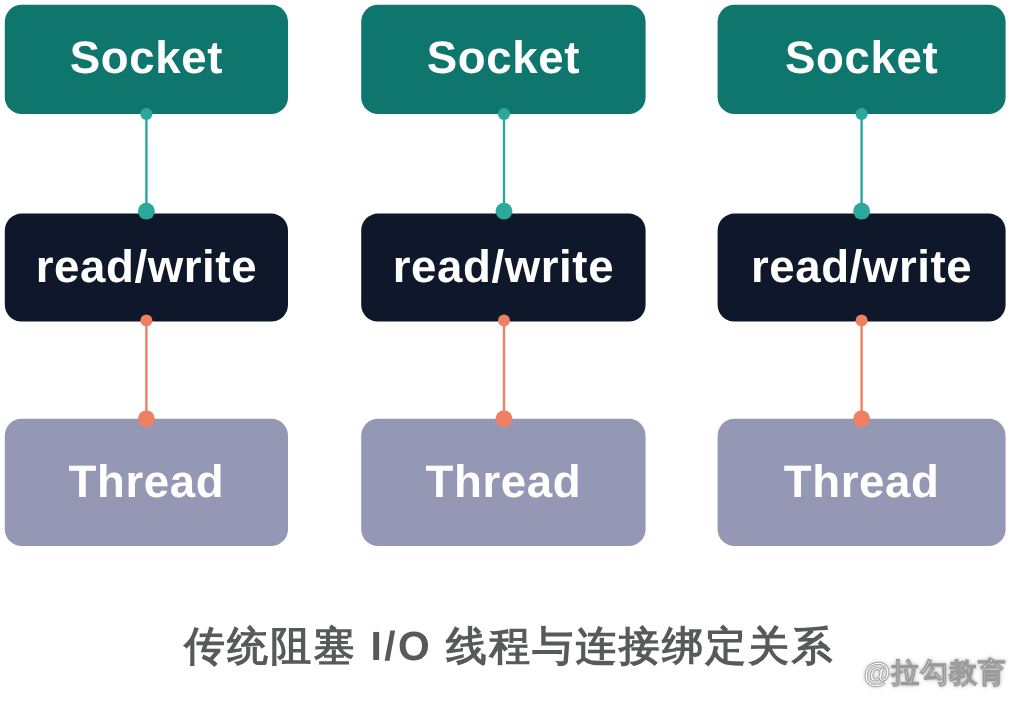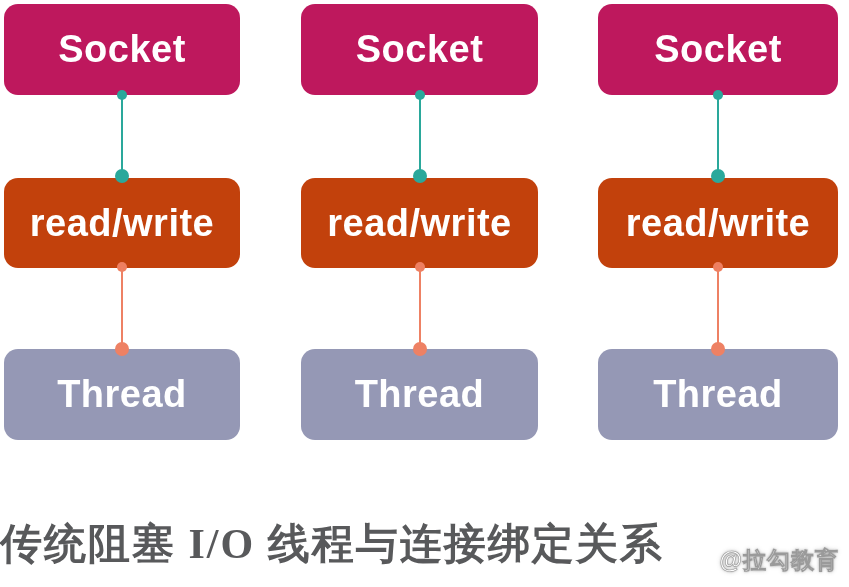--- a/index.html
+++ b/index.html
@@ -30,23 +30,23 @@
     width: 100%;
     border-radius: 14px;
     display: flex;
     align-items: center;
     justify-content: center;
     color: #ffffff;
     font-size: 38px;
     font-weight: bold;
     letter-spacing: 0.5px;
   }
-  .box.socket   { top: 4px;   height: 91px; background: #be185d; }
-  .box.readwrite{ top: 178px; height: 90px; background: #c2410c; }
-  .box.thread   { top: 349px; height: 91px; background: #9598b5; }
+  .box.socket   { top: 4px;   height: 91px; background: #0f766e; }
+  .box.readwrite{ top: 178px; height: 90px; background: #0f172a; }
+  .box.thread   { top: 349px; height: 106px; background: #9598b5; }
 
   .bump {
     position: absolute;
     left: calc(50% - 5px);
     width: 10px;
     height: 10px;
     border-radius: 50%;
   }
   .bump.teal   { top: 90px;  background: #2aa89b; }
   .bump.orange { top: 262px; background: #ee7f60; }
@@ -68,25 +68,25 @@
     z-index: 2;
   }
   .dot.teal   { top: 169px; background: #2aa89b; }
   .dot.orange { top: 342px; background: #ee8164; }
 
   .caption {
     position: absolute;
     left: 0;
     top: 516px;
     width: 100%;
-    font-size: 42px;
+    text-align: center;
+    font-size: 34px;
     font-weight: bold;
     letter-spacing: 2px;
     color: #58595b;
-    font-family: Liberation Serif, serif;
   }
   .watermark {
     position: absolute;
     right: 10px;
     top: 545px;
     font-size: 23px;
     font-weight: bold;
     color: #ffffff;
     letter-spacing: 1px;
     -webkit-text-stroke: 0.6px #9a9a9a;

